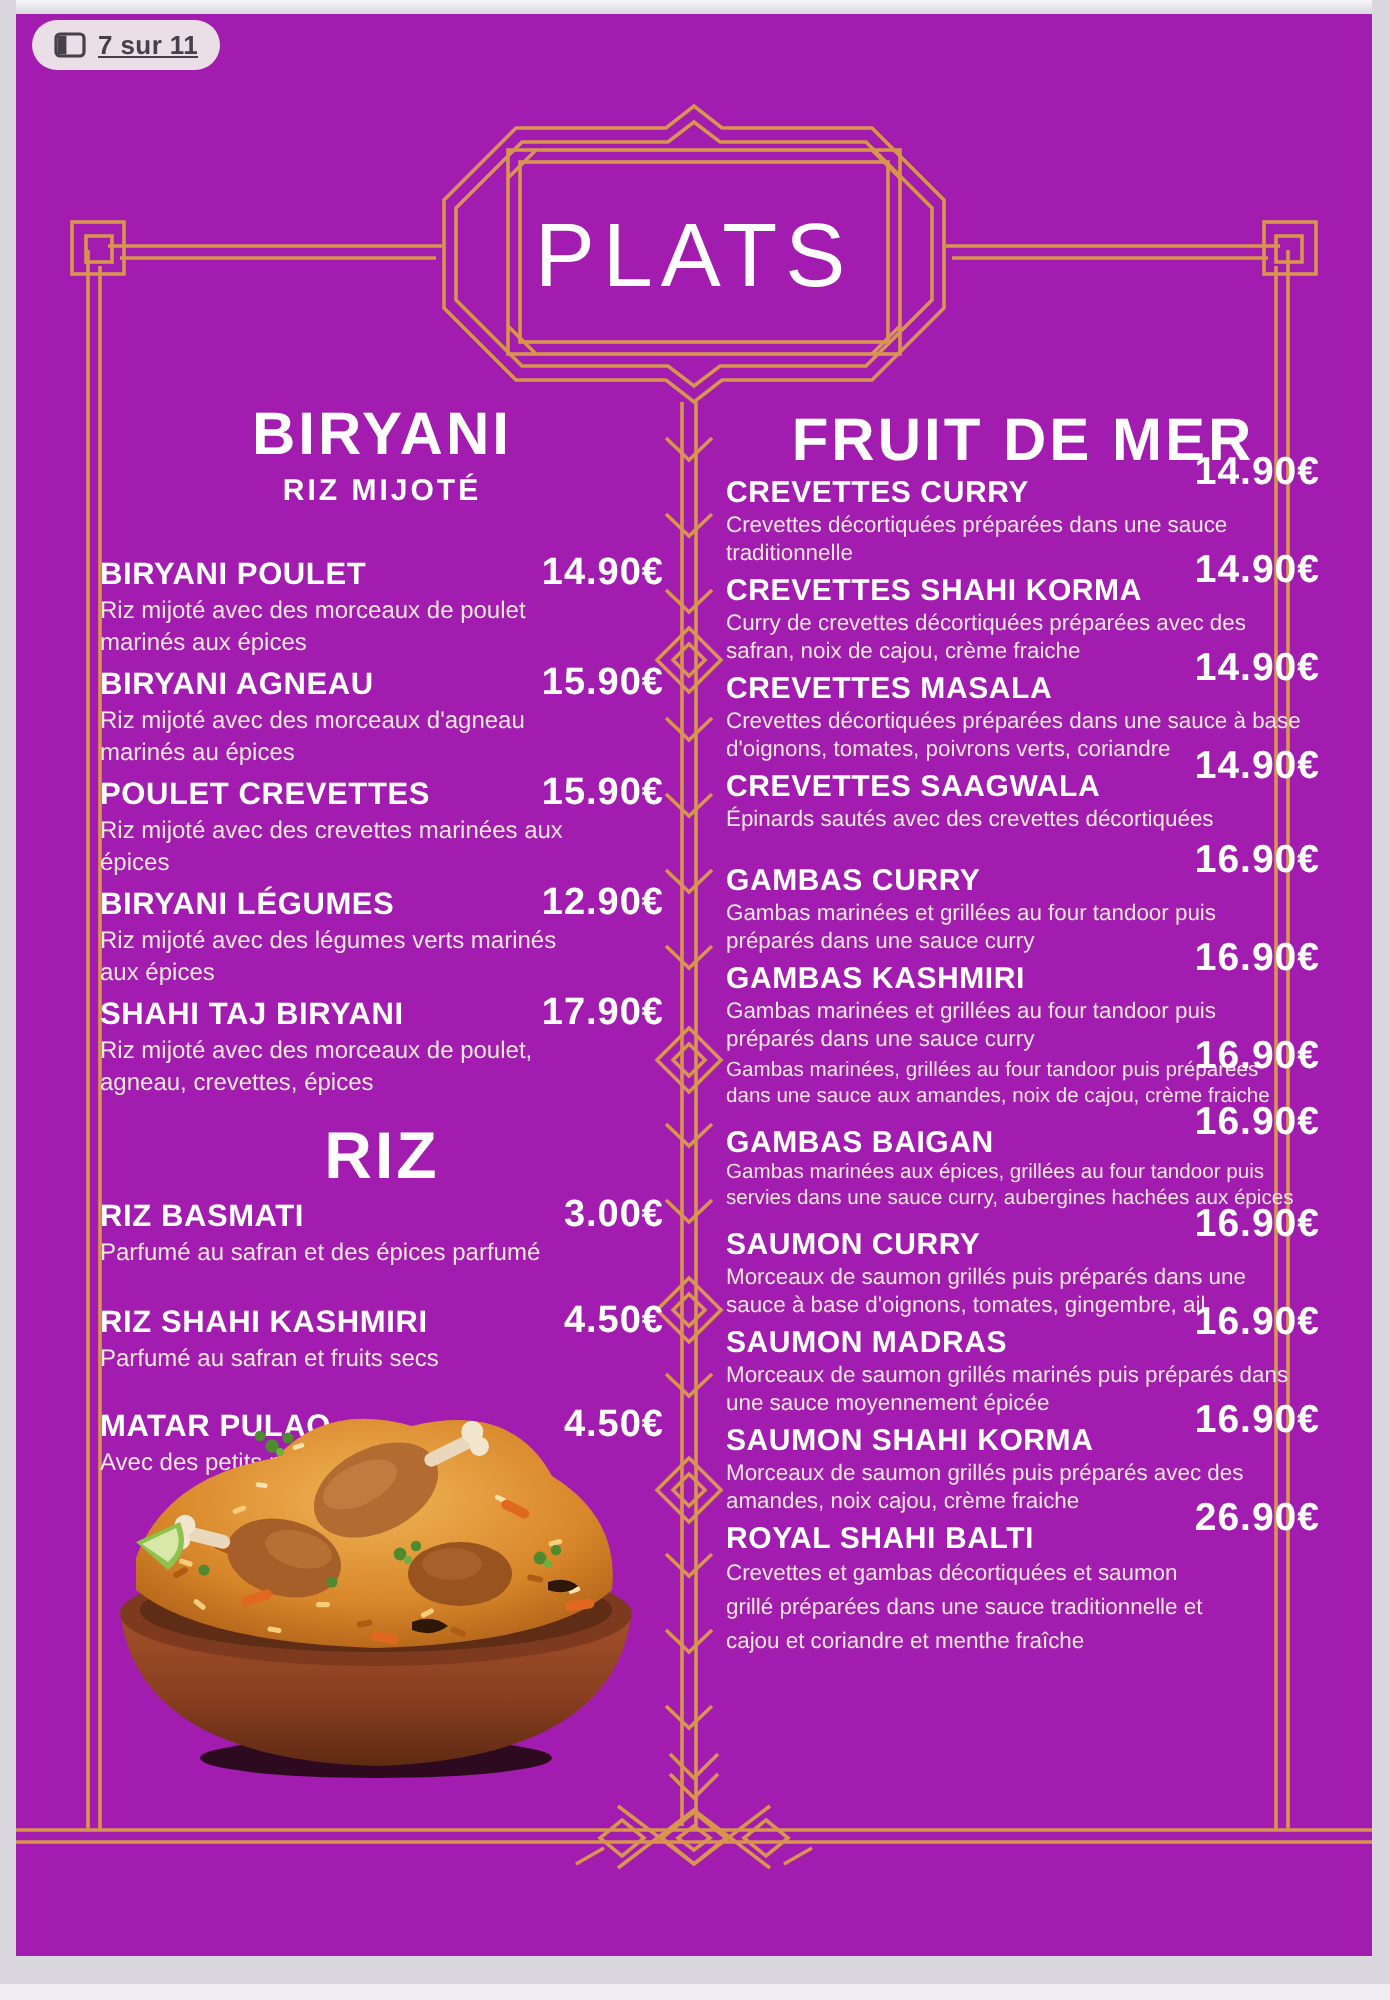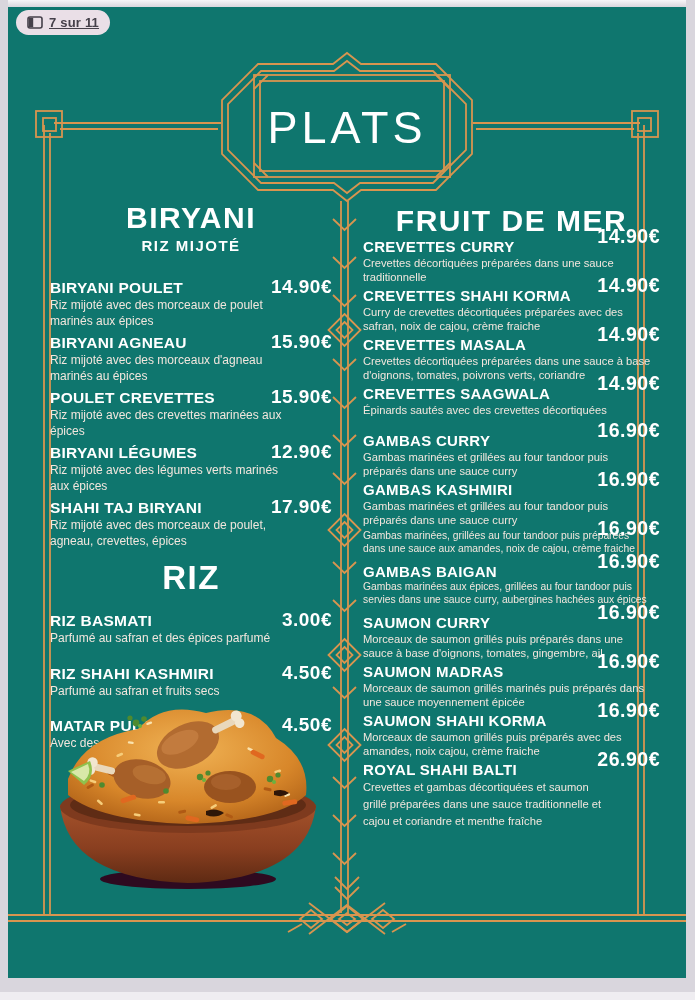--- a/index.html
+++ b/index.html
@@ -3,33 +3,33 @@
 <meta charset="utf-8">
 <style>
   html,body{margin:0;padding:0;background:#d9d6dd;font-family:"Liberation Sans",sans-serif;}
   .viewer{position:relative;width:695px;height:1000px;overflow:hidden;background:#d9d6dd;}
   .chrome{position:absolute;background:#d9d6dd;z-index:5;}
   .chrome.top{left:0;top:0;width:695px;height:7px;background:linear-gradient(#f7f6f8,#d9d6dd);}
   .chrome.left{left:0;top:0;width:8px;height:1000px;}
   .chrome.right{left:686px;top:0;width:9px;height:1000px;}
   .chrome.bottom{left:0;top:978px;width:695px;height:22px;}
   .chrome.bottom-light{left:0;top:992px;width:695px;height:8px;background:#efedf1;}
-  .page{position:absolute;left:8px;top:7px;width:678px;height:971px;background:#0f766e;z-index:1;}
+  .page{position:absolute;left:8px;top:7px;width:678px;height:971px;background:#a21caf;z-index:1;}
   .deco{position:absolute;left:0;top:0;z-index:2;}
   .pill{position:absolute;left:16px;top:10px;height:25px;padding:0 11px;border-radius:13px;
         background:#eadfe7;display:flex;align-items:center;gap:6px;z-index:9;cursor:default;}
   .pill span{font-size:13px;font-weight:700;color:#45404a;letter-spacing:.2px;text-decoration:underline;}
   .plats-title{position:absolute;left:247px;top:75px;width:184px;height:92px;display:flex;
         align-items:center;justify-content:center;z-index:3;}
   .plats-title span{color:#ffffff;font-size:45px;font-weight:400;letter-spacing:4px;}
   .col{position:absolute;z-index:3;color:#fff;}
   .col-left{left:42px;top:194px;width:282px;}
   .col-right{left:355px;top:197px;width:297px;}
   h2.sec{margin:0;text-align:center;color:#fff;font-size:30px;font-weight:600;letter-spacing:1.5px;}
-  h2.sec.riz{font-size:33px;margin-top:10px;margin-bottom:12px;}
+  h2.sec.riz{font-size:33px;margin-top:10px;}
   .subt{margin:2px 0 22px 0;text-align:center;color:#fff;font-size:15px;font-weight:700;letter-spacing:1.5px;}
   .fdm-head{margin-bottom:16px;}
   .mitem{margin-bottom:2px;}
   .mitem .row{display:flex;justify-content:space-between;align-items:baseline;gap:36px;}
   .iname{font-size:15.5px;font-weight:700;letter-spacing:.3px;line-height:19px;}
   .iprice{font-size:19px;font-weight:700;letter-spacing:.5px;white-space:nowrap;}
   .idesc{font-size:12px;line-height:15.5px;color:#f2e6dd;max-width:250px;}
   .rizitem{margin-bottom:15px;}
   .ritem{position:relative;margin-bottom:3px;}
   .ritem .iname{font-size:15px;line-height:18px;display:block;padding-right:70px;}

